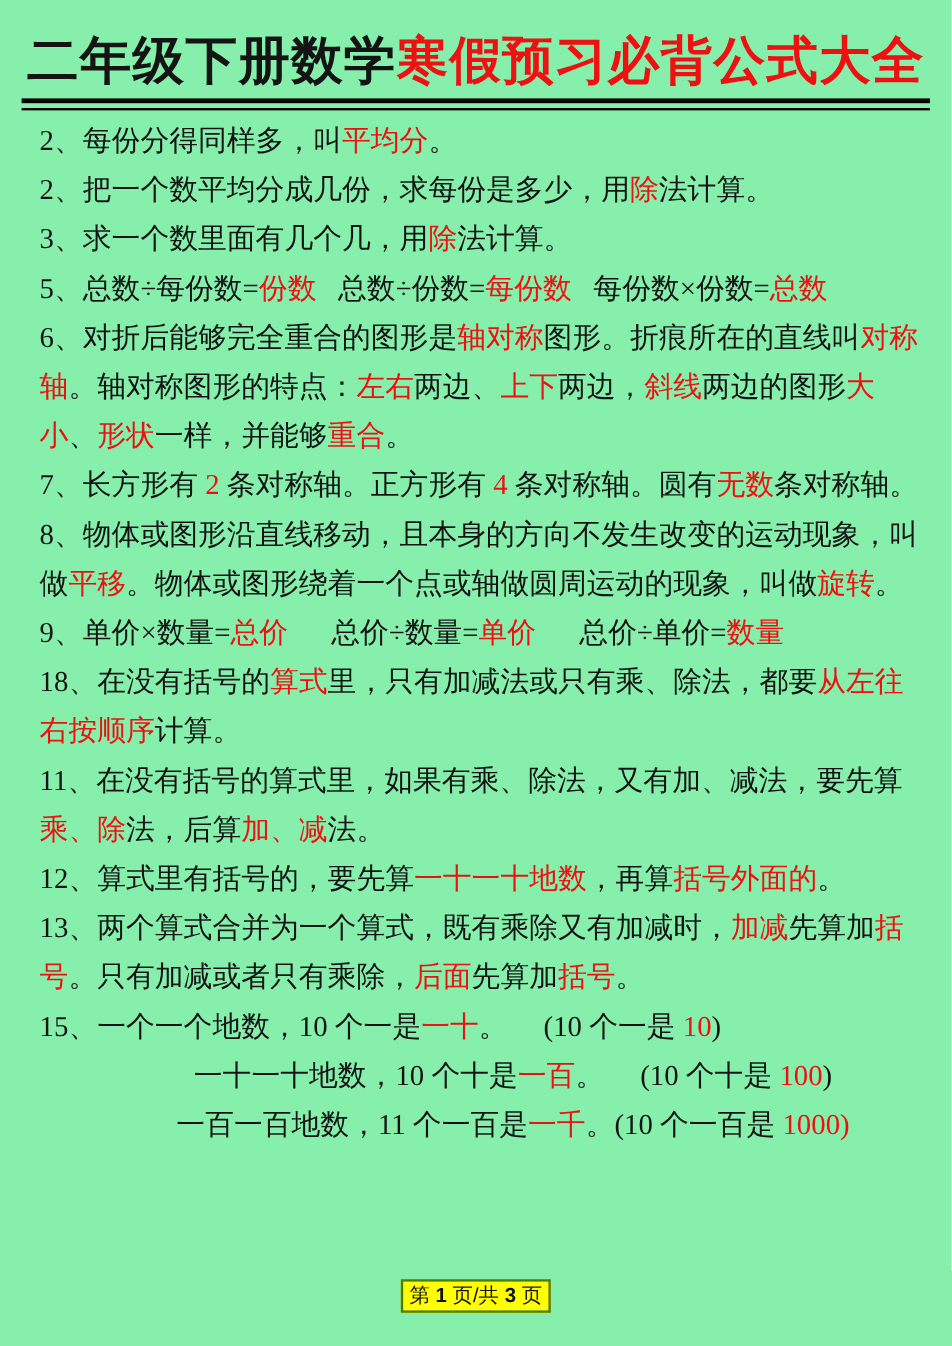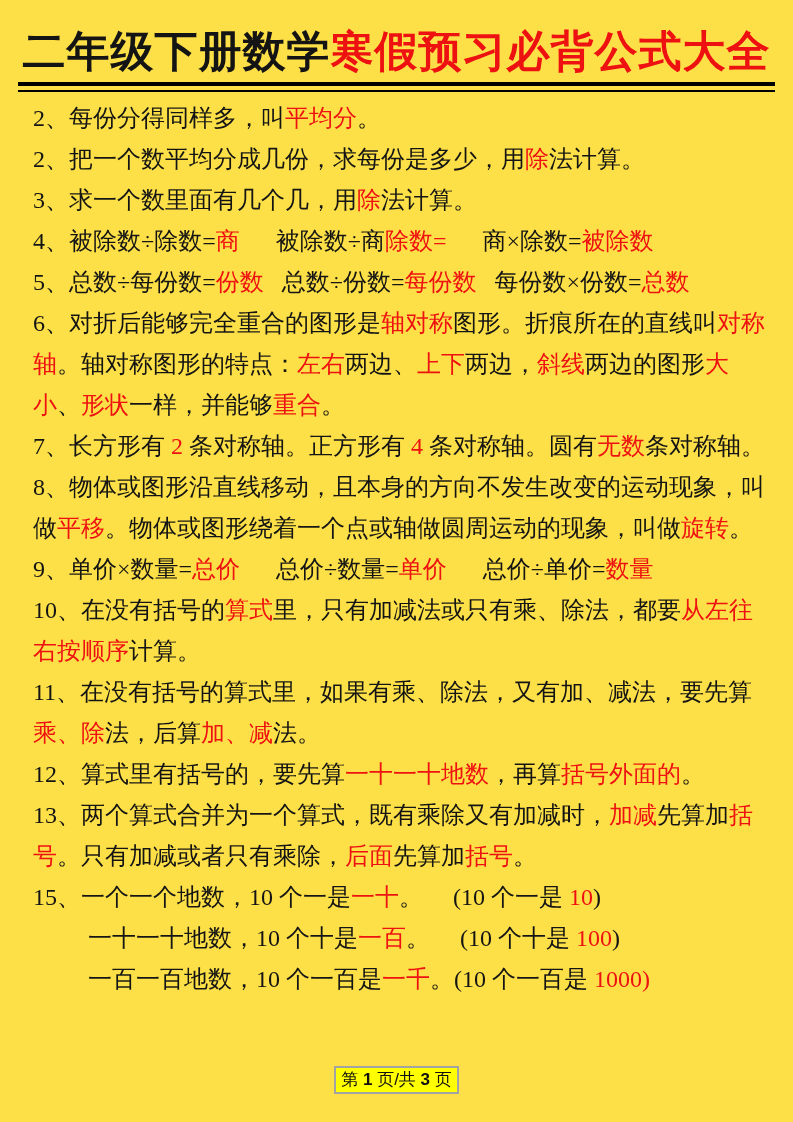--- a/index.html
+++ b/index.html
@@ -1,78 +1,77 @@
 <!DOCTYPE html>
 <html><head>
 <meta charset="utf-8">
 <style>
   html,body{margin:0;padding:0;background:#e9e9e9;}
   .page{
-    width:793px;height:1122px;background:#fde047;position:relative;
+    width:793px;height:1122px;background:#86efac;position:relative;
     box-sizing:border-box;overflow:hidden;
     font-family:"Liberation Serif","DejaVu Serif",serif;color:#141414;
   }
   .title{
     margin:26px 18px 4px 18px;text-align:center;
     font-size:43px;font-weight:bold;line-height:52px;
     white-space:nowrap;letter-spacing:1px;
   }
   .title .t-red{color:#ee1111;}
   .rule{
     margin:4px 18px 0 18px;height:4px;
     border-top:4px solid #000;border-bottom:2px solid #000;
   }
   .content{
     padding:6px 26px 0 33px;
     font-size:24px;line-height:41px;
   }
   .para{margin:0;white-space:pre-wrap;}
-  .para.indent{padding-left:55px;}
+  .para.indent{padding-left:55px;text-align:center;}
   .seg-r{color:#ee1111;}
   .seg-ru{
     color:#ee1111;
     text-decoration-thickness:2px;
     text-underline-offset:6px;
     text-decoration-color:#7d2b20;
   }
   .bold{font-weight:bold;}
   .footer{
     position:absolute;left:0;right:0;bottom:28px;text-align:center;
   }
   .pager{
-    display:inline-block;background:#ffff00;border:2px solid #a3a3a3;
+    display:inline-block;background:#ffff00;border:2px solid #4d7c0f;
     padding:0 5px;font-size:17px;line-height:24px;
     font-family:"Liberation Sans","DejaVu Sans",sans-serif;color:#111;
   }
 </style>
 </head>
 <body>
 
 <div class="page">
 
   <h1 class="title"><span class="t-black">二年级下册数学</span><span class="t-red">寒假预习必背公式大全</span></h1>
 
   <div class="rule"></div>
 
   <div class="content" id="content">
       <p class="para"><span>2、每份分得同样多，叫</span><span class="seg-ru">平均分</span><span>。</span></p>
       <p class="para"><span>2、把一个数平均分成几份，求每份是多少，用</span><span class="seg-ru">除</span><span>法计算。</span></p>
       <p class="para"><span>3、求一个数里面有几个几，用</span><span class="seg-ru">除</span><span>法计算。</span></p>
-      <p class="para"><span>4、被除数÷除数=</span><span class="seg-r">商</span><span>      被除数÷商</span><span class="seg-r">除数=</span><span>      商×除数=</span><span class="seg-r">被除数</span></p>
       <p class="para"><span>5、总数÷每份数=</span><span class="seg-r">份数</span><span>   总数÷份数=</span><span class="seg-r">每份数</span><span>   每份数×份数=</span><span class="seg-r">总数</span></p>
       <p class="para"><span>6、对折后能够完全重合的图形是</span><span class="seg-ru">轴对称</span><span>图形。折痕所在的直线叫</span><span class="seg-ru">对称轴</span><span>。轴对称图形的特点：</span><span class="seg-ru">左右</span><span>两边、</span><span class="seg-ru">上下</span><span>两边，</span><span class="seg-ru">斜线</span><span>两边的图形</span><span class="seg-ru">大小</span><span>、</span><span class="seg-ru">形状</span><span>一样，并能够</span><span class="seg-ru">重合</span><span>。</span></p>
       <p class="para"><span>7、长方形有 </span><span class="seg-ru">2</span><span> 条对称轴。正方形有 </span><span class="seg-ru">4</span><span> 条对称轴。圆有</span><span class="seg-ru">无数</span><span>条对称轴。</span></p>
       <p class="para"><span>8、物体或图形沿直线移动，且本身的方向不发生改变的运动现象，叫做</span><span class="seg-ru">平移</span><span>。物体或图形绕着一个点或轴做圆周运动的现象，叫做</span><span class="seg-ru">旋转</span><span>。</span></p>
       <p class="para"><span>9、单价×数量=</span><span class="seg-r">总价</span><span>      总价÷数量=</span><span class="seg-r">单价</span><span>      总价÷单价=</span><span class="seg-r">数量</span></p>
-      <p class="para"><span>10、在没有括号的</span><span class="seg-ru">算式</span><span>里，只有加减法或只有乘、除法，都要</span><span class="seg-ru">从左往右按顺序</span><span>计算。</span></p>
+      <p class="para"><span>18、在没有括号的</span><span class="seg-ru">算式</span><span>里，只有加减法或只有乘、除法，都要</span><span class="seg-ru">从左往右按顺序</span><span>计算。</span></p>
       <p class="para"><span>11、在没有括号的算式里，如果有乘、除法，又有加、减法，要先算</span><span class="seg-ru">乘、除</span><span>法，后算</span><span class="seg-ru">加、减</span><span>法。</span></p>
       <p class="para"><span>12、算式里有括号的，要先算</span><span class="seg-ru">一十一十地数</span><span>，再算</span><span class="seg-ru">括号外面的</span><span>。</span></p>
       <p class="para"><span>13、两个算式合并为一个算式，既有乘除又有加减时，</span><span class="seg-ru">加减</span><span>先算加</span><span class="seg-ru">括号</span><span>。只有加减或者只有乘除，</span><span class="seg-ru">后面</span><span>先算加</span><span class="seg-ru">括号</span><span>。</span></p>
       <p class="para"><span>15、一个一个地数，10 个一是</span><span class="seg-ru">一十</span><span>。     (10 个一是 </span><span class="seg-ru">10</span><span>)</span></p>
       <p class="para indent"><span>一十一十地数，10 个十是</span><span class="seg-ru">一百</span><span>。     (10 个十是 </span><span class="seg-ru">100</span><span>)</span></p>
-      <p class="para indent"><span>一百一百地数，10 个一百是</span><span class="seg-ru">一千</span><span>。(10 个一百是 </span><span class="seg-ru">1000)</span></p>
+      <p class="para indent"><span>一百一百地数，11 个一百是</span><span class="seg-ru">一千</span><span>。(10 个一百是 </span><span class="seg-ru">1000)</span></p>
     </div>
 
   <div class="footer">
     <span class="pager" id="pager"><span>第 </span><span class="bold">1</span><span> 页/共 </span><span class="bold">3</span><span> 页</span></span>
   </div>
 
 </div>
 
 </body></html>

